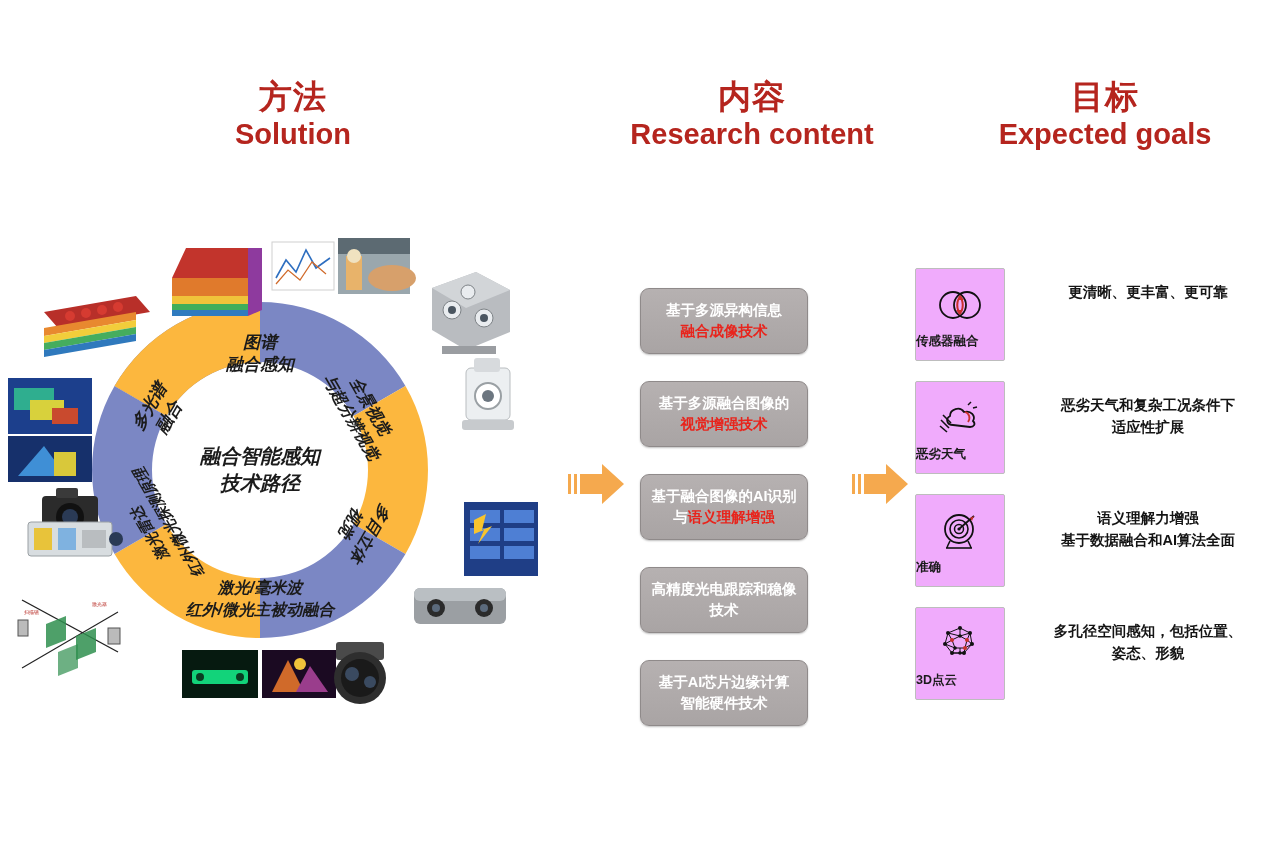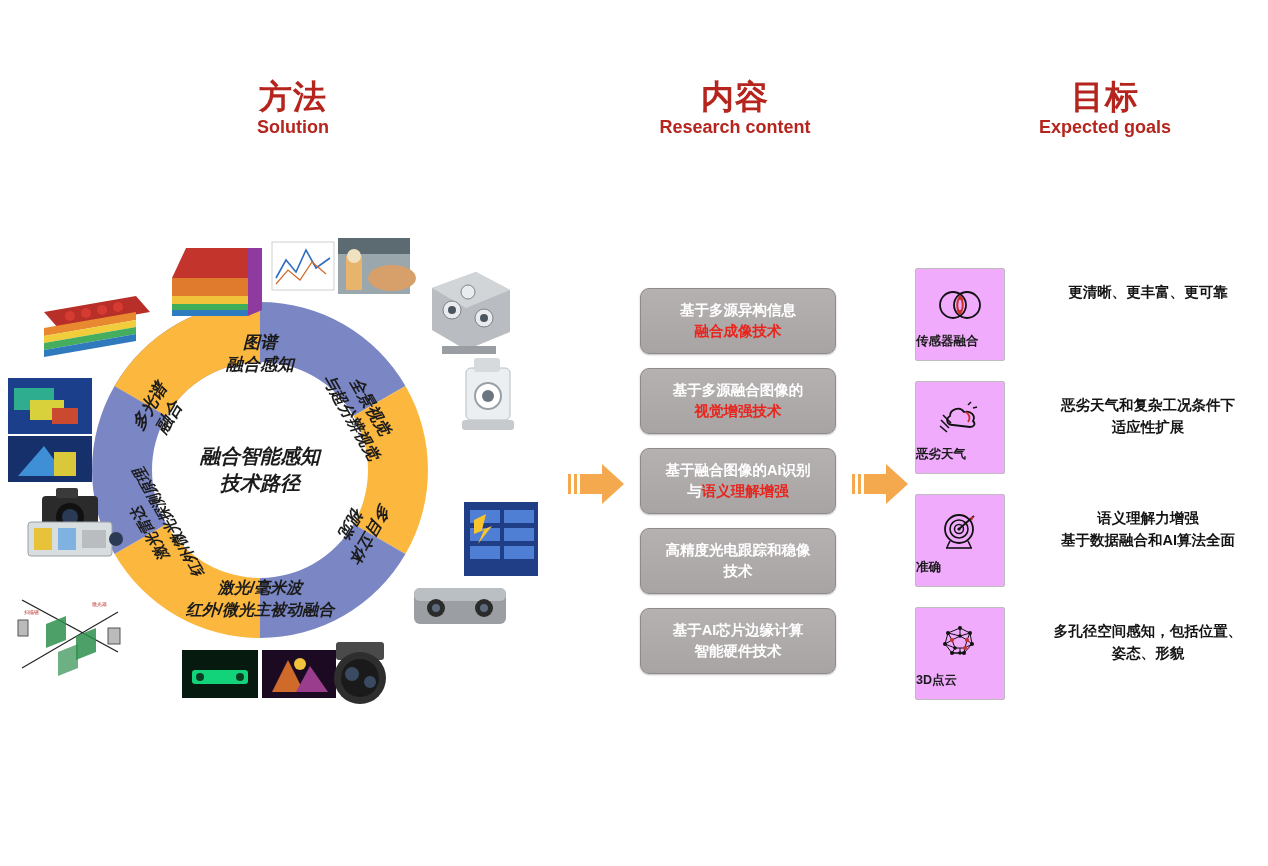--- a/index.html
+++ b/index.html
@@ -7,24 +7,24 @@
     width: 1268px; height: 866px;
     background: #ffffff;
     font-family: "Liberation Sans", "DejaVu Sans", sans-serif;
     position: relative;
     overflow: hidden;
   }
 
   
   .col-head { position: absolute; text-align: center; color: #b5251e; line-height: 1.18; }
   .col-head .cn { font-size: 33px; font-weight: bold; letter-spacing: 1px; }
-  .col-head .en { font-size: 18px; font-weight: bold; text-align: center; }
+  .col-head .en { font-size: 29px; font-weight: bold; text-align: center; }
 
   #head-solution { left: 168px; top: 78px; width: 250px; }
-  #head-content  { left: 600px; top: 78px; width: 270px; }
+  #head-content  { left: 617px; top: 78px; width: 270px; }
   #head-goals    { left: 960px; top: 78px; width: 290px; }
 
   
   #donut-wrap {
     position: absolute; left: 20px; top: 230px;
     width: 480px; height: 480px; font-style: italic;
   }
   #donut-svg { position: absolute; left: 0; top: 0; }
 
   .ring-label { font-family: "Liberation Sans","DejaVu Sans",sans-serif; font-weight: bold; fill: #1b1b1b; }
@@ -36,31 +36,31 @@
     text-align: center;
     font-size: 20px; font-weight: bold; color: #1b1b1b;
     line-height: 1.35;
     width: 190px;
   }
 
   
   #mid-col { position: absolute; left: 640px; top: 288px; width: 196px; }
   .proc-box {
     position: relative;
-    width: 196px;
+    width: 168px;
     border-radius: 9px;
     background: linear-gradient(#b6b1b1, #a9a4a4);
     border: 1px solid #8f8a8a;
     box-shadow: 0 1px 2px rgba(0,0,0,.25);
     color: #ffffff;
     font-size: 14.5px; font-weight: bold;
     text-align: center;
     line-height: 1.45;
     padding: 11px 8px;
-    margin-bottom: 14px;
+    margin-bottom: 27px;
   }
   .proc-box .hl { color: #e8241c; }
 
   
   .arrow { position: absolute; }
 
   
   #goal-col { position: absolute; left: 915px; top: 268px; }
   .goal-row { position: relative; height: 113px; }
   .goal-card {

